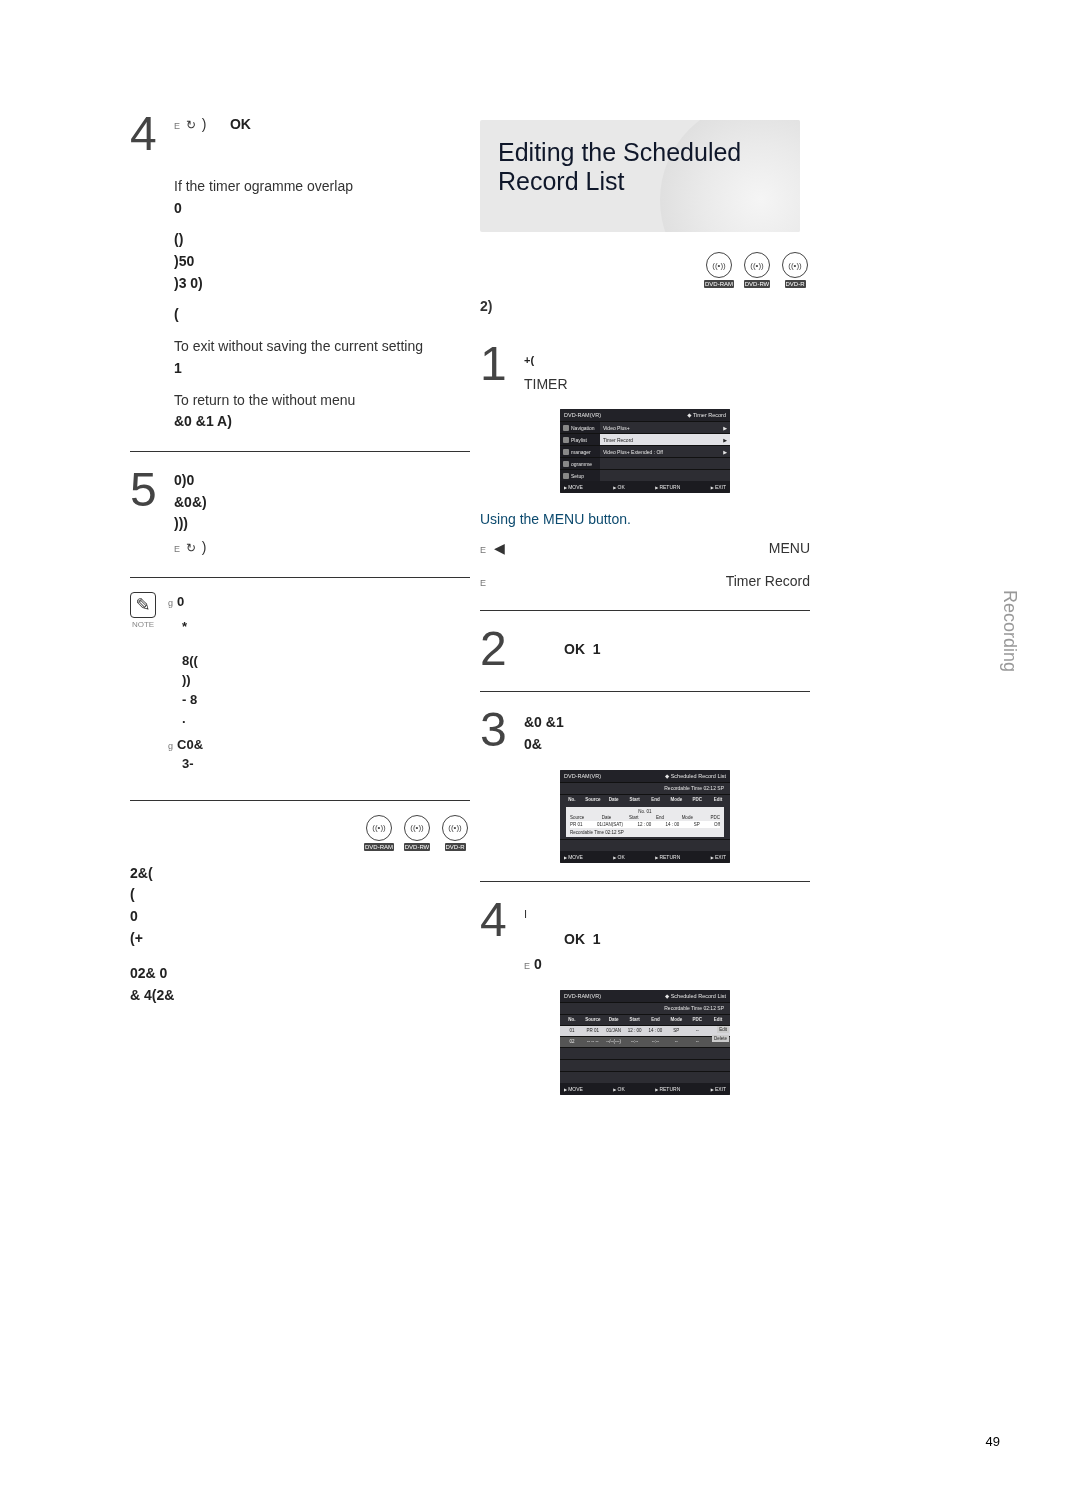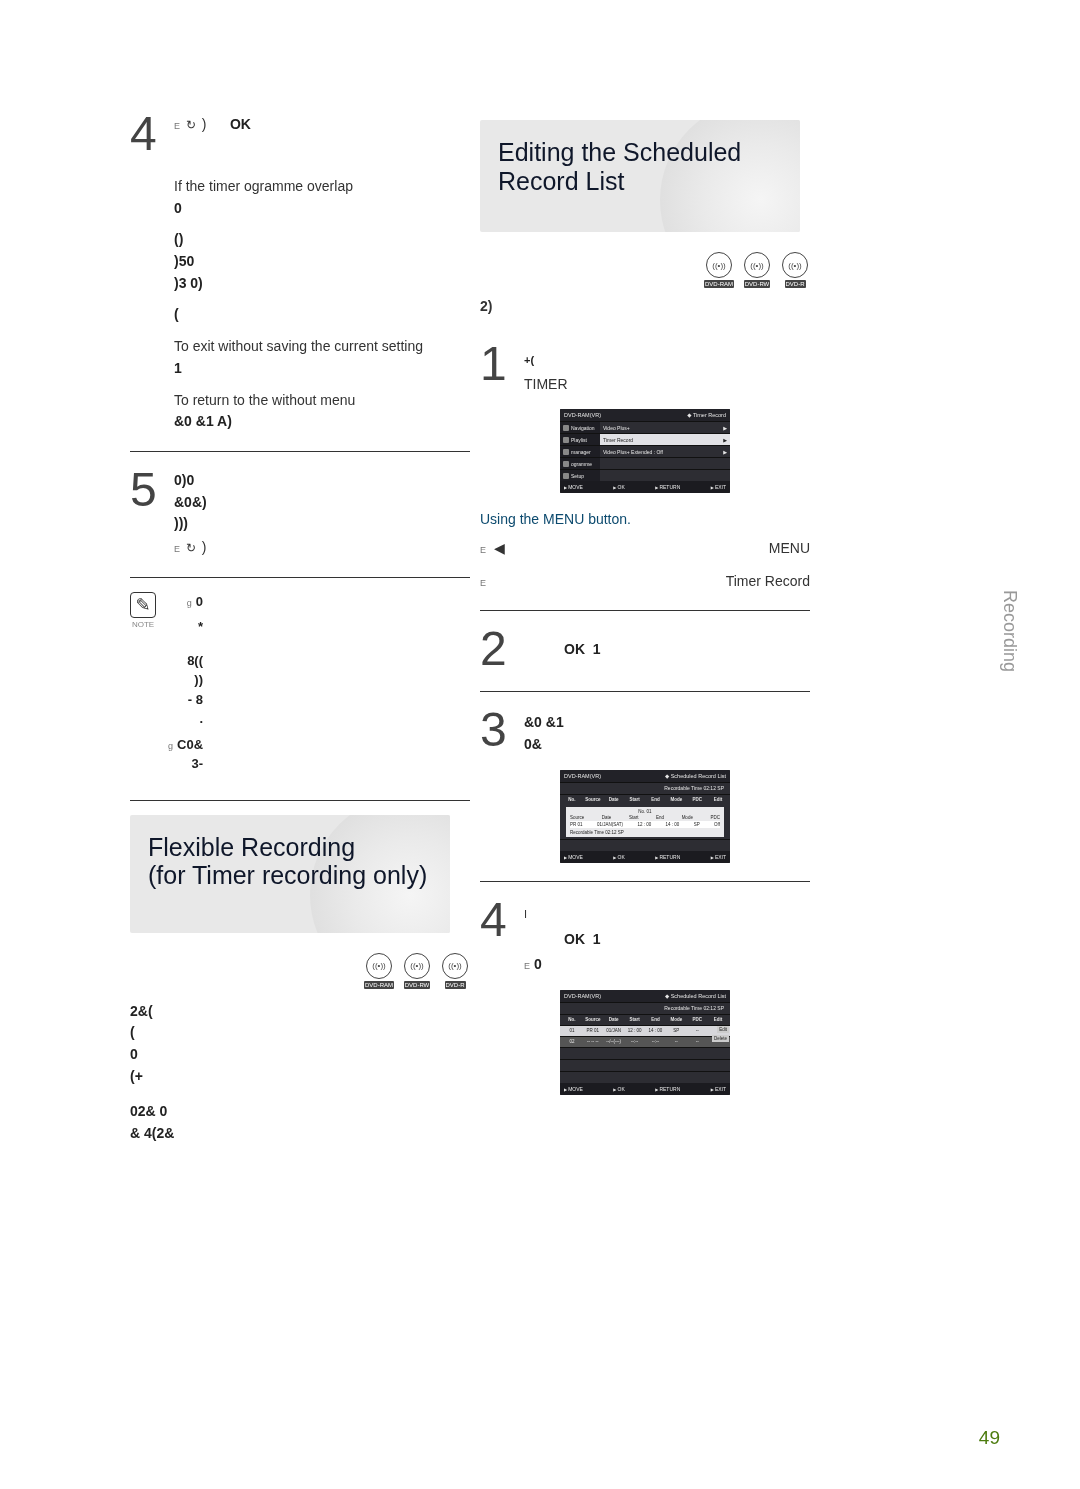--- a/index.html
+++ b/index.html
@@ -1,33 +1,33 @@
 <!DOCTYPE html>
 <html><head>
 <meta charset="utf-8">
 <style>
   * { box-sizing: border-box; margin: 0; padding: 0; }
   html, body { width: 1080px; height: 1489px; background: #fff; font-family: Arial, Helvetica, sans-serif; color: #333; }
   .page { position: relative; width: 1080px; height: 1489px; padding: 100px 90px 40px 90px; }
   .left-col { position: absolute; left: 130px; top: 110px; width: 340px; }
   .right-col { position: absolute; left: 480px; top: 120px; width: 330px; }
   .side-tab { position: absolute; right: 60px; top: 590px; writing-mode: vertical-rl; color: #999; font-size: 18px; }
-  .page-num { position: absolute; right: 80px; bottom: 40px; font-size: 19px; color: #4d7c0f; }
+  .page-num { position: absolute; right: 80px; bottom: 40px; font-size: 13px; color: #000000; }
 
   .step { display: flex; gap: 10px; margin-bottom: 14px; }
   .step-num { font-size: 48px; font-weight: 300; color: #444; line-height: 1; min-width: 34px; }
   .step-body { font-size: 14px; line-height: 1.55; padding-top: 4px; }
   .bold { font-weight: 700; color: #222; }
   .bold-line { font-weight: 700; color: #222; margin-top: 10px; font-size: 14px; }
   .plain { margin-top: 10px; }
   .hr { border: 0; border-top: 1px solid #333; margin: 18px 0 14px 0; }
   .note-row { display: flex; align-items: flex-start; gap: 12px; margin-top: 12px; }
   .note-icon { width: 26px; height: 26px; border: 1px solid #333; border-radius: 4px; display: flex; align-items: center; justify-content: center; font-size: 18px; }
   .note-label { font-size: 8px; color: #888; text-align: center; margin-top: 2px; }
-  .note-body { font-size: 13px; line-height: 1.5; color: #333; text-align: right; }
+  .note-body { font-size: 13px; line-height: 1.5; color: #333; }
   .note-body .g { font-size: 9px; color: #777; margin-right: 4px; }
 
   .hero { position: relative; width: 320px; height: 130px; background: #e8e8e8; border-radius: 2px; overflow: hidden; margin-bottom: 20px; }
   .hero .disc { position: absolute; right: -60px; top: -20px; width: 200px; height: 200px; border-radius: 50%; background: radial-gradient(circle at 50% 50%, #f5f5f5 0%, #eaeaea 40%, #e0e0e0 70%, #dcdcdc 100%); }
   .hero-title { position: absolute; left: 18px; top: 18px; font-size: 25px; font-weight: 300; color: #0f172a; line-height: 1.15; }
 
   .disc-badges { display: flex; gap: 8px; justify-content: flex-end; margin-bottom: 10px; }
   .disc-badge { width: 30px; display: flex; flex-direction: column; align-items: center; }
   .disc-badge .circle { width: 26px; height: 26px; border: 1.5px solid #444; border-radius: 50%; display: flex; align-items: center; justify-content: center; font-size: 8px; color: #444; }
   .disc-badge .lbl { font-size: 6px; color: #666; margin-top: 2px; background: #444; color:#fff; padding:1px 1px; border-radius:1px; }
@@ -115,25 +115,20 @@
         <div class="bold" style="margin-left:14px;">))</div>
         <div class="bold" style="margin-left:14px;">- 8</div>
         <div class="bold" style="margin-left:14px;">.</div>
         <div style="margin-top:6px;"><span class="g">g</span><span class="bold">C0&amp;</span></div>
         <div class="bold" style="margin-left:14px;">3-</div>
       </div>
     </div>
 
     <hr class="hr" style="margin-top:26px;">
 
-    <div class="hero" style="height:118px;">
-      <div class="disc"></div>
-      <div class="hero-title" style="white-space:pre-line;">Flexible Recording
-(for Timer recording only)</div>
-    </div>
 
     <div class="disc-badges">
       <div class="disc-badge">
           <div class="circle">((•))</div>
           <div class="lbl">DVD-RAM</div>
         </div>
       <div class="disc-badge">
           <div class="circle">((•))</div>
           <div class="lbl">DVD-RW</div>
         </div>

